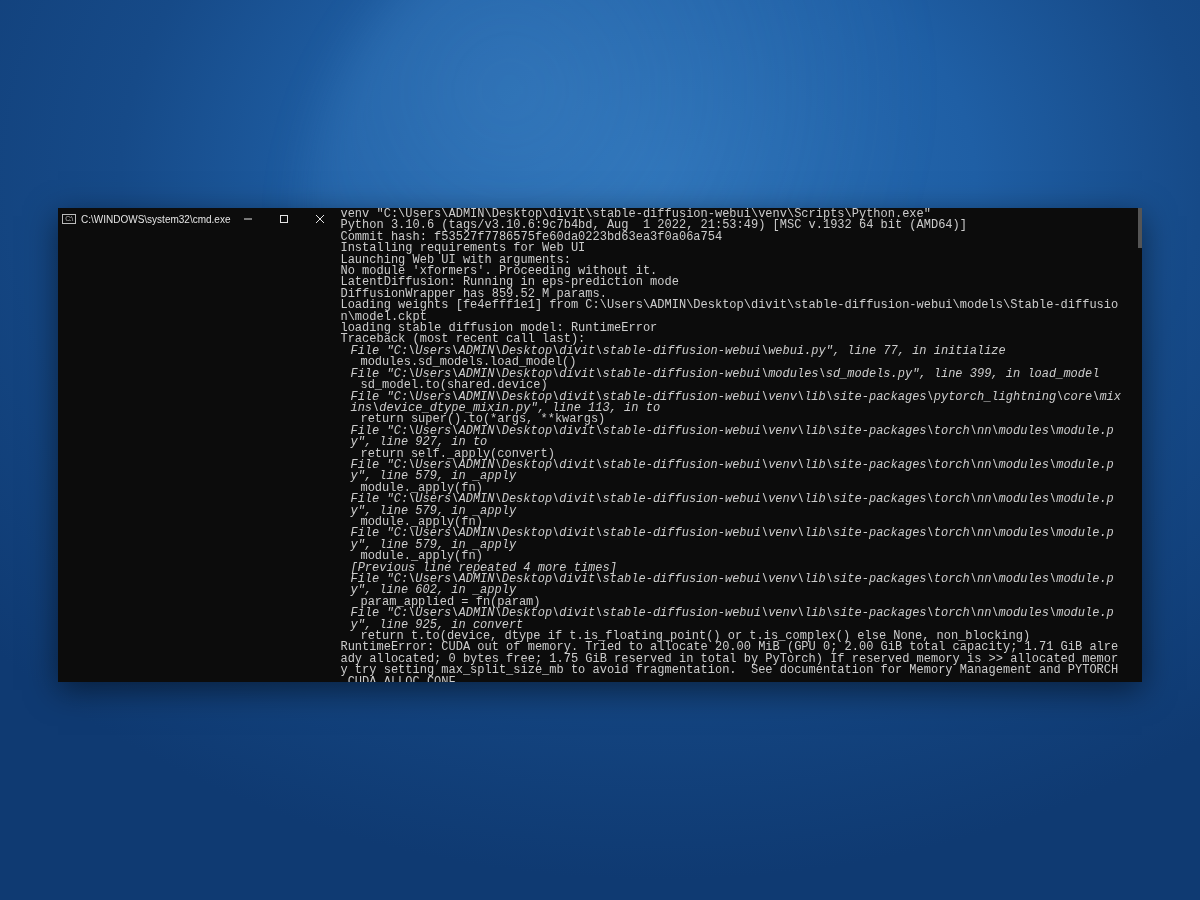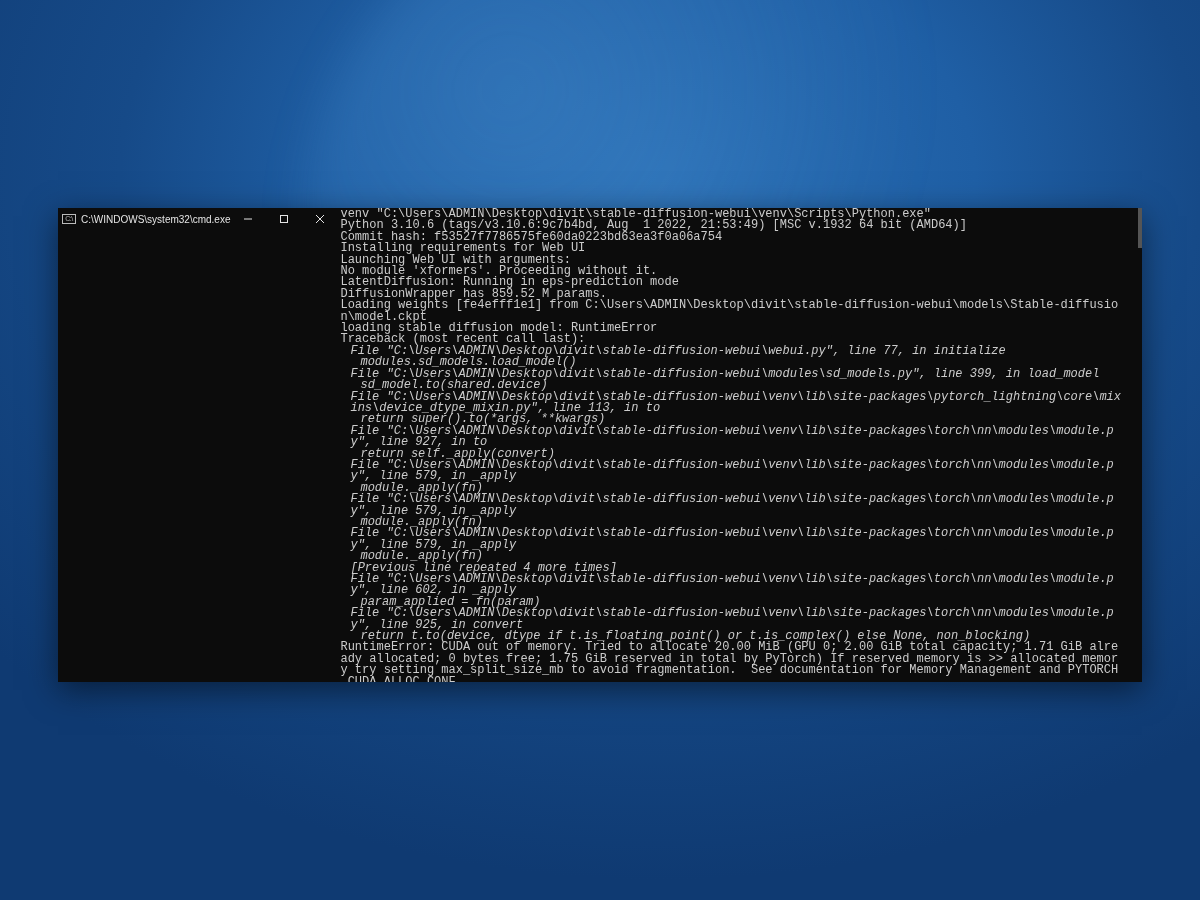--- a/index.html
+++ b/index.html
@@ -77,21 +77,21 @@
     color: #cccccc;
     font-family: Consolas, "Courier New", monospace;
     font-size: 12px;
     line-height: 11.4px;
     white-space: pre-wrap;
     word-break: break-all;
     overflow: hidden;
   }
   .console .line { display: block; }
   .console .ind1 { padding-left: 10px; font-style: italic; }
-  .console .ind2 { padding-left: 20px; font-style: italic; }
+  .console .ind2 { padding-left: 20px; }
   .cursor {
     display: inline-block;
     width: 6px; height: 2px;
     background: #cccccc;
     vertical-align: -1px;
     margin-left: 2px;
   }
   .scrollbar {
     position: absolute;
     top: 0; right: 0;

